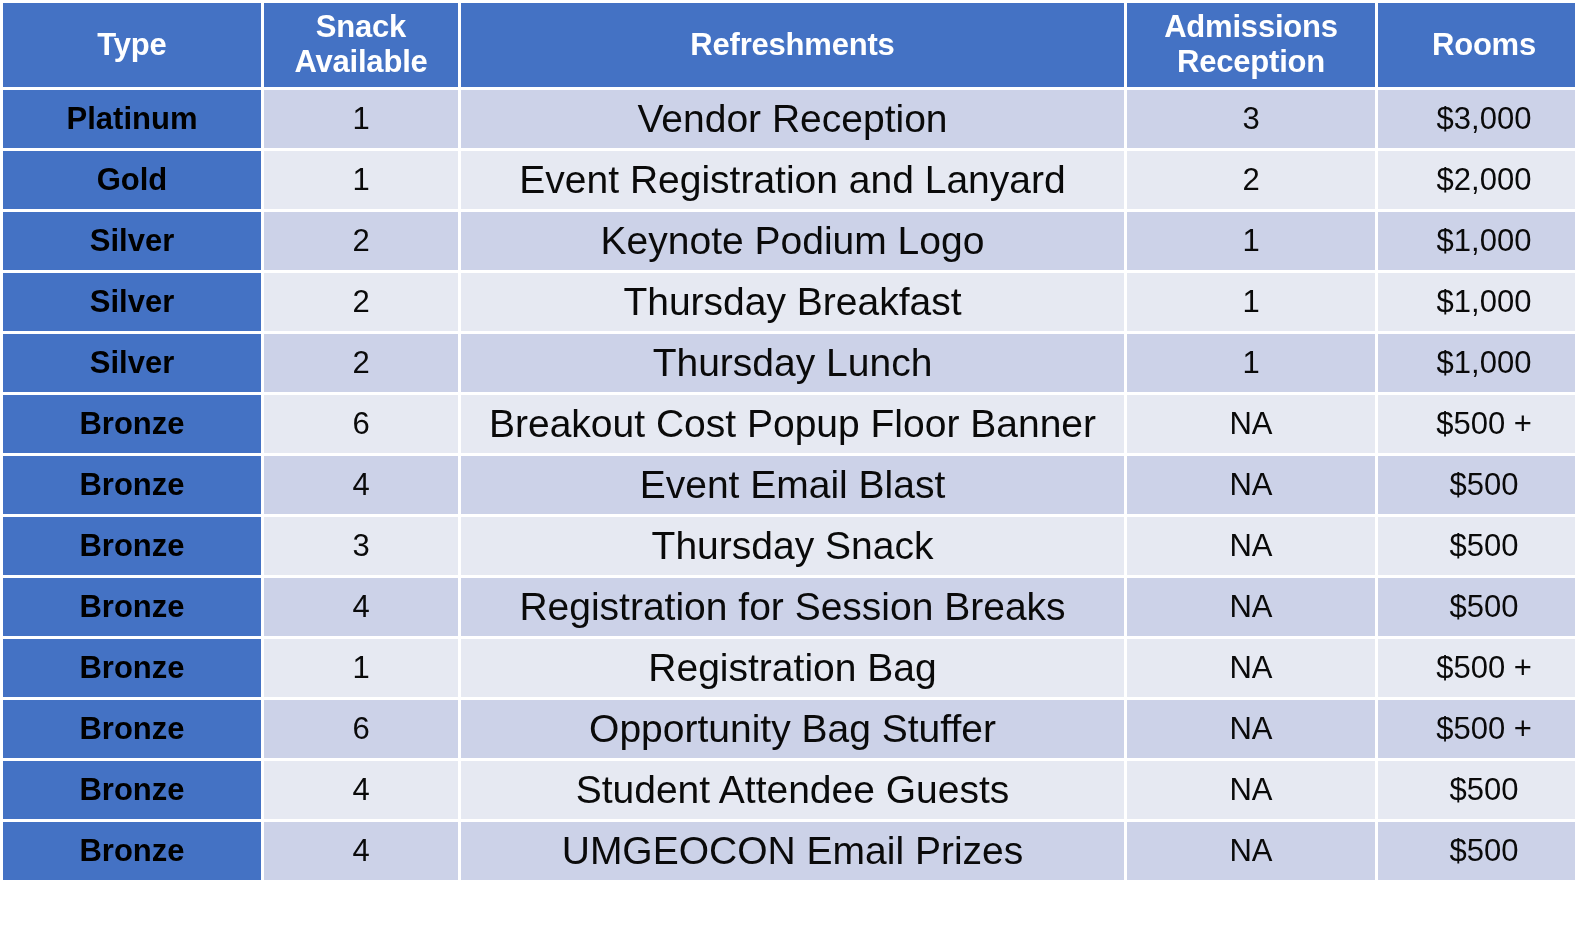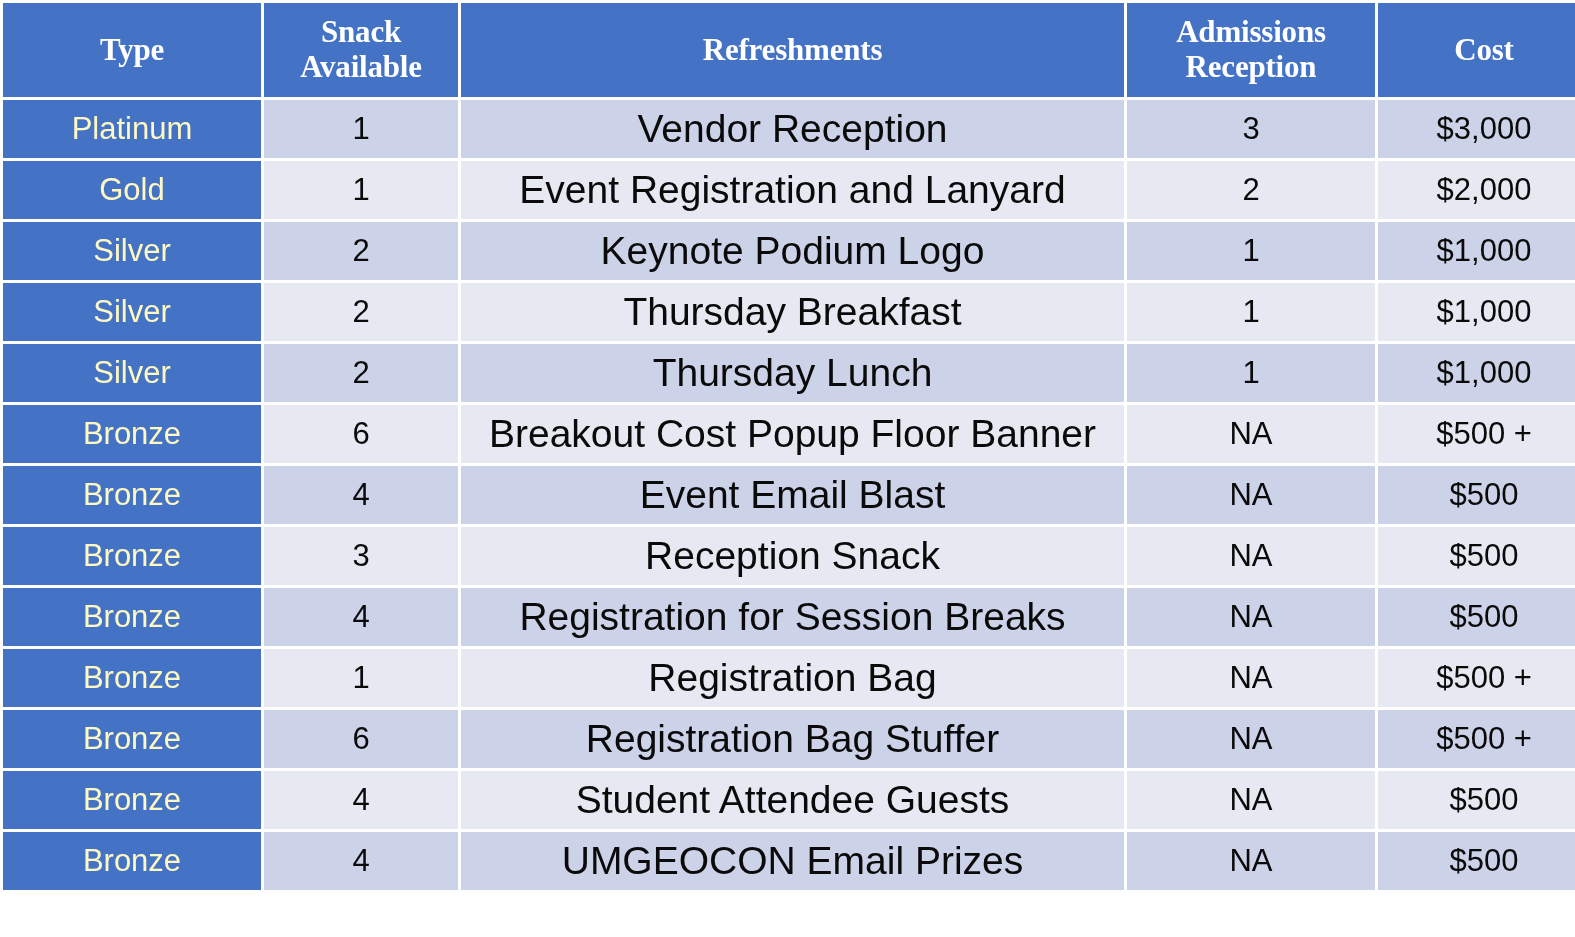--- a/index.html
+++ b/index.html
@@ -31,43 +31,42 @@
   col.c-cost  { width: 212px; }
 
   thead th {
     background: #4472C4;
     color: #ffffff;
     font-weight: bold;
     font-size: 31px;
     line-height: 1.12;
     text-align: center;
     vertical-align: middle;
-    height: 94px;
+    height: 84px;
     padding: 0 6px;
     border: 0;
     letter-spacing: -0.2px;
-    font-family: Liberation Serif, serif;
   }
 
   tbody td {
     height: 58px;
     padding: 0 6px;
     text-align: center;
     vertical-align: middle;
     font-size: 31px;
     color: #0a0a0a;
     border: 0;
     line-height: 1.1;
     white-space: nowrap;
   }
 
   tbody td.type-cell {
     background: #4472C4;
-    color: #fef9c3;
-    font-weight: normal;
+    color: #000000;
+    font-weight: bold;
     margin-top: 45px;
   }
 
   tr.stripe-dark td.data-cell { background: #ccd2e8; }
   tr.stripe-light td.data-cell { background: #e6e9f2; }
 
   td.opp-cell { font-size: 39px; }
 </style>
 </head>
 <body>
@@ -90,21 +89,21 @@
         <span>Available</span>
       </th>
       <th>
         <span>Refreshments</span>
       </th>
       <th>
         <span>Admissions</span><br>
         <span>Reception</span>
       </th>
       <th>
-        <span>Cost</span>
+        <span>Rooms</span>
       </th>
     </tr>
   </thead>
   <tbody id="table-body">
       <tr class="stripe-dark">
         <td class="type-cell">Platinum</td>
         <td class="data-cell">1</td>
         <td class="data-cell opp-cell">Vendor Reception</td>
         <td class="data-cell">3</td>
         <td class="data-cell">$3,000</td>
@@ -147,42 +146,42 @@
       <tr class="stripe-dark">
         <td class="type-cell">Bronze</td>
         <td class="data-cell">4</td>
         <td class="data-cell opp-cell">Event Email Blast</td>
         <td class="data-cell">NA</td>
         <td class="data-cell">$500</td>
       </tr>
       <tr class="stripe-light">
         <td class="type-cell">Bronze</td>
         <td class="data-cell">3</td>
-        <td class="data-cell opp-cell">Reception Snack</td>
+        <td class="data-cell opp-cell">Thursday Snack</td>
         <td class="data-cell">NA</td>
         <td class="data-cell">$500</td>
       </tr>
       <tr class="stripe-dark">
         <td class="type-cell">Bronze</td>
         <td class="data-cell">4</td>
         <td class="data-cell opp-cell">Registration for Session Breaks</td>
         <td class="data-cell">NA</td>
         <td class="data-cell">$500</td>
       </tr>
       <tr class="stripe-light">
         <td class="type-cell">Bronze</td>
         <td class="data-cell">1</td>
         <td class="data-cell opp-cell">Registration Bag</td>
         <td class="data-cell">NA</td>
         <td class="data-cell">$500 +</td>
       </tr>
       <tr class="stripe-dark">
         <td class="type-cell">Bronze</td>
         <td class="data-cell">6</td>
-        <td class="data-cell opp-cell">Registration Bag Stuffer</td>
+        <td class="data-cell opp-cell">Opportunity Bag Stuffer</td>
         <td class="data-cell">NA</td>
         <td class="data-cell">$500 +</td>
       </tr>
       <tr class="stripe-light">
         <td class="type-cell">Bronze</td>
         <td class="data-cell">4</td>
         <td class="data-cell opp-cell">Student Attendee Guests</td>
         <td class="data-cell">NA</td>
         <td class="data-cell">$500</td>
       </tr>

